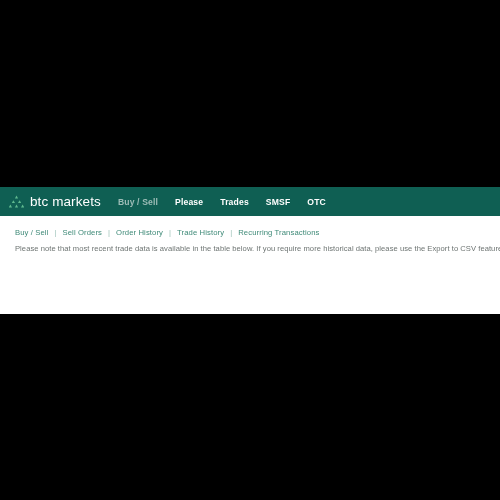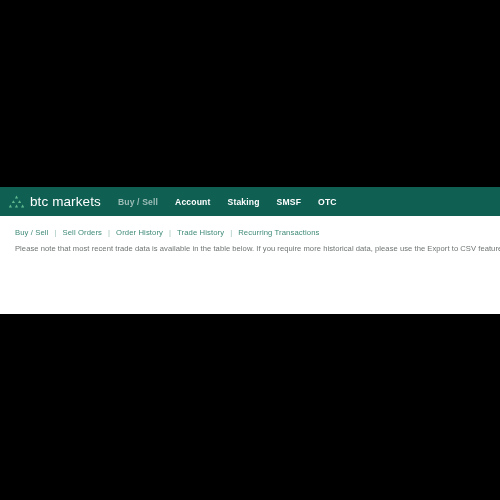--- a/index.html
+++ b/index.html
@@ -164,22 +164,22 @@
             <polygon points="1.4,9.6 3.0,12.4 -0.2,12.4"></polygon>
             <polygon points="7.5,9.6 9.1,12.4 5.9,12.4"></polygon>
             <polygon points="13.6,9.6 15.2,12.4 12.0,12.4"></polygon>
           </g>
         </svg>
         <span class="brand-name">btc markets</span>
       </div>
 
       <div class="topnav">
         <span class="topnav-item muted">Buy / Sell</span>
-        <span class="topnav-item">Account</span>
-        <span class="topnav-item">Staking</span>
+        <span class="topnav-item">Please</span>
+        <span class="topnav-item">Trades</span>
         <span class="topnav-item">SMSF</span>
         <span class="topnav-item">OTC</span>
       </div>
     </div>
 
     <div class="subnav">
       <span class="subnav-link">Buy / Sell</span>
       <span class="subnav-sep">|</span>
       <span class="subnav-link">Sell Orders</span>
       <span class="subnav-sep">|</span>

